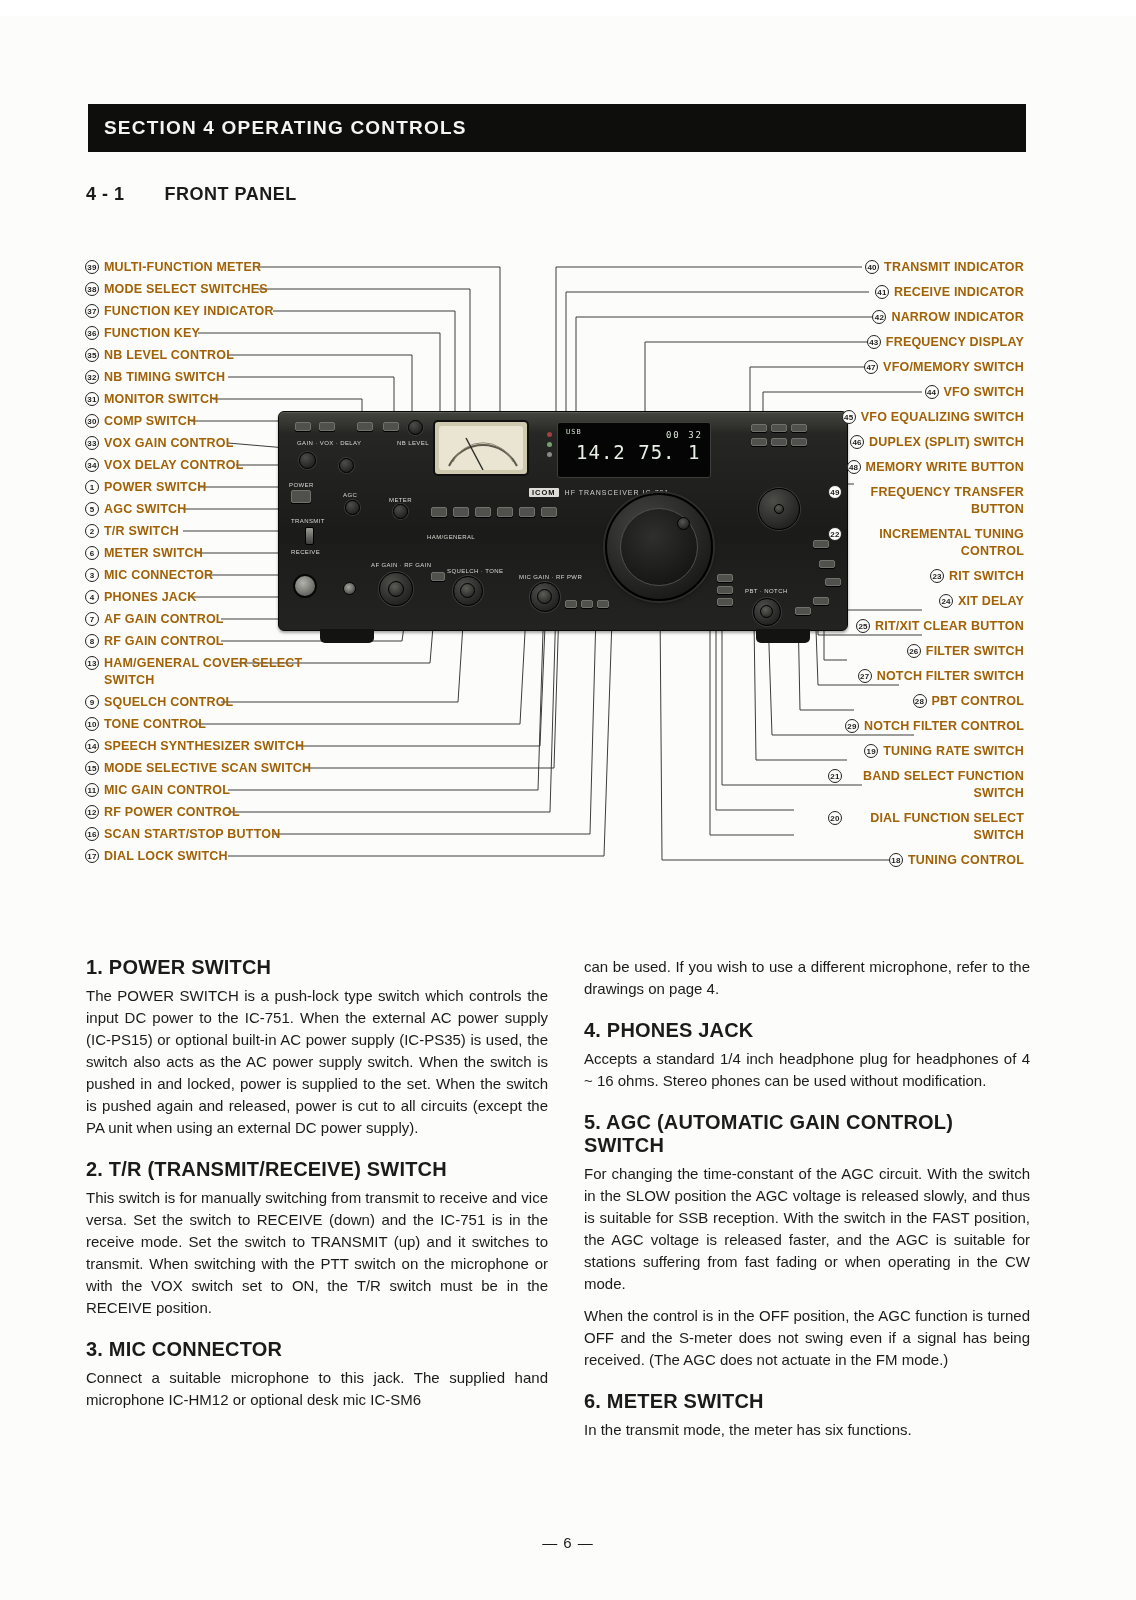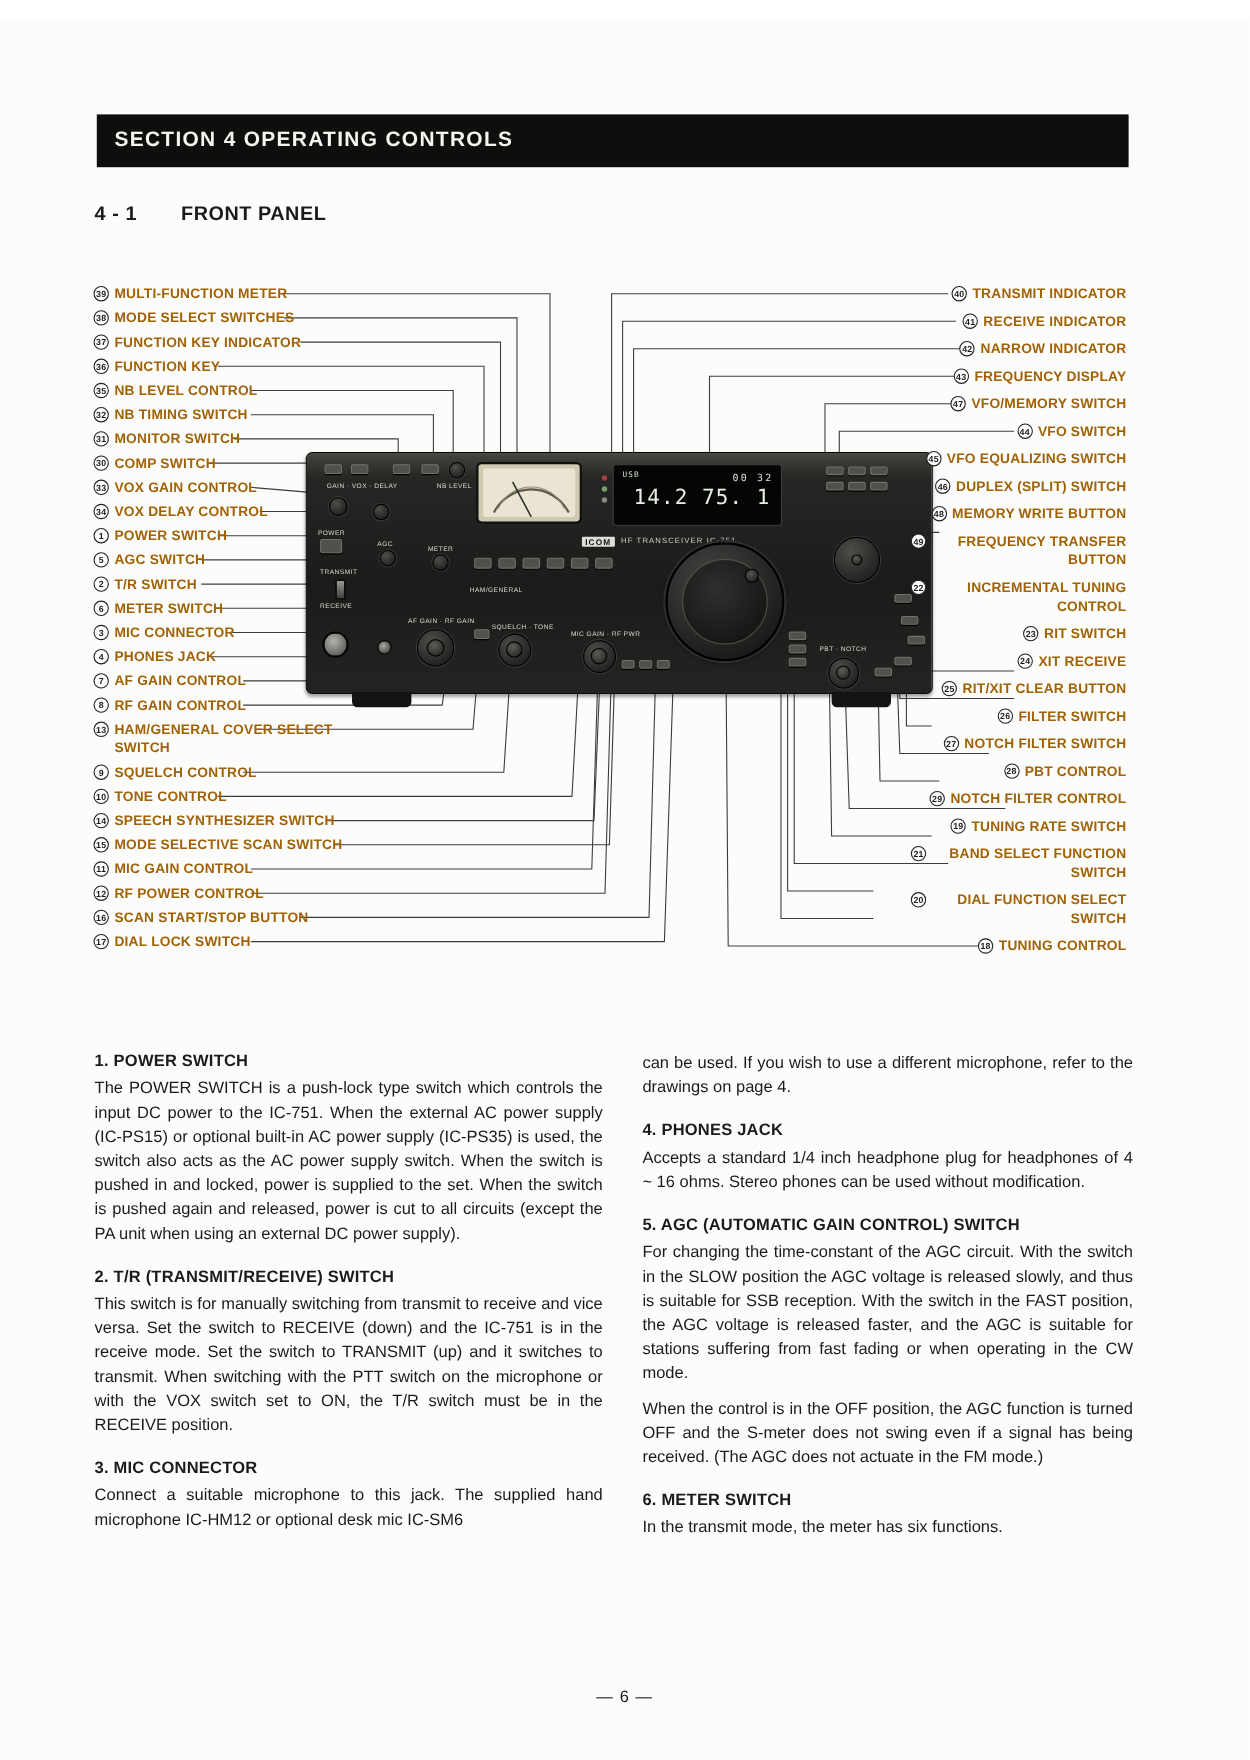--- a/index.html
+++ b/index.html
@@ -63,21 +63,21 @@
     position:absolute; left:326px; top:81px; width:108px; height:108px; border-radius:50%;
     background: radial-gradient(circle at 38% 32%, #454543, #0d0d0c); border:2px solid #000;
     box-shadow: 0 0 0 2px #2e2e2c, 0 2px 4px rgba(0,0,0,.5);
   }
   .main-knob .ring { position:absolute; inset:13px; border-radius:50%; border:1px solid #4e4e4a; background: radial-gradient(circle at 42% 36%, #2f2f2d, #0e0e0d); }
   .main-knob .dimple { position:absolute; left:70px; top:22px; width:13px; height:13px; border-radius:50%; background: radial-gradient(circle at 40% 35%, #565652, #111); border:1px solid #000; }
   
   .col { position:absolute; top:940px; }
   .col-left  { left:86px;  width:462px; }
   .col-right { left:584px; width:446px; }
-  .sec-h { font-size:15px; font-weight:bold; margin:19px 0 6px; letter-spacing:.2px; }
+  .sec-h { font-size:20px; font-weight:bold; margin:19px 0 6px; letter-spacing:.2px; }
   .col section:first-child .sec-h { margin-top:0; }
   .sec-p { font-size:15px; line-height:22px; text-align:justify; margin-bottom:10px; }
   .page-num { position:absolute; left:0; top:1518px; width:100%; text-align:center; font-size:15px; letter-spacing:1px; }
 </style>
 </head>
 <body>
 
 <div class="page">
 
   <div class="header-bar">
@@ -401,21 +401,21 @@
         <div class="callout">
         <span class="cnum">22</span>
         <span class="ctext">INCREMENTAL TUNING CONTROL</span>
       </div>
         <div class="callout">
         <span class="cnum">23</span>
         <span class="ctext">RIT SWITCH</span>
       </div>
         <div class="callout">
         <span class="cnum">24</span>
-        <span class="ctext">XIT RECEIVE</span>
+        <span class="ctext">XIT DELAY</span>
       </div>
         <div class="callout">
         <span class="cnum">25</span>
         <span class="ctext">RIT/XIT CLEAR BUTTON</span>
       </div>
         <div class="callout">
         <span class="cnum">26</span>
         <span class="ctext">FILTER SWITCH</span>
       </div>
         <div class="callout">

